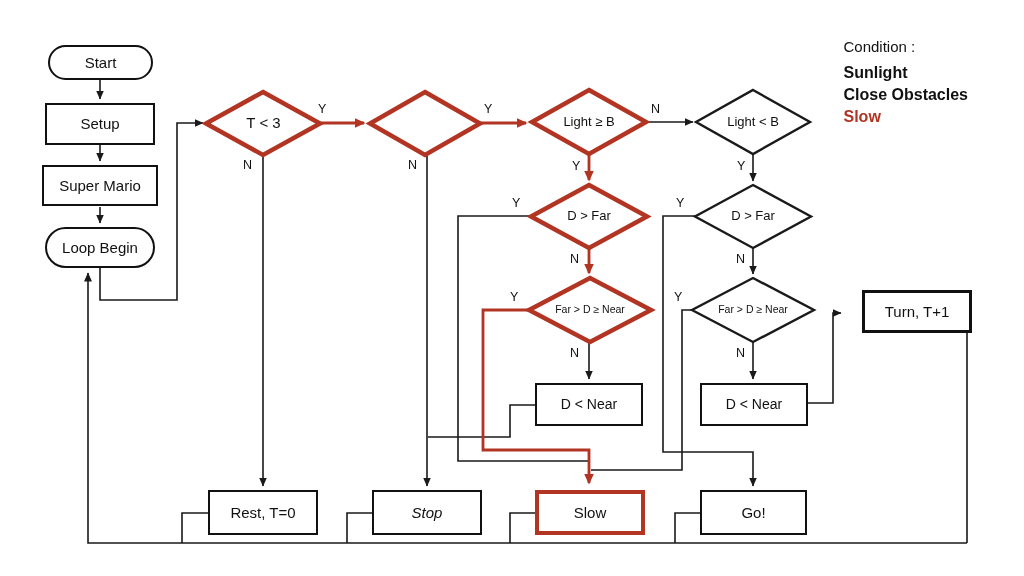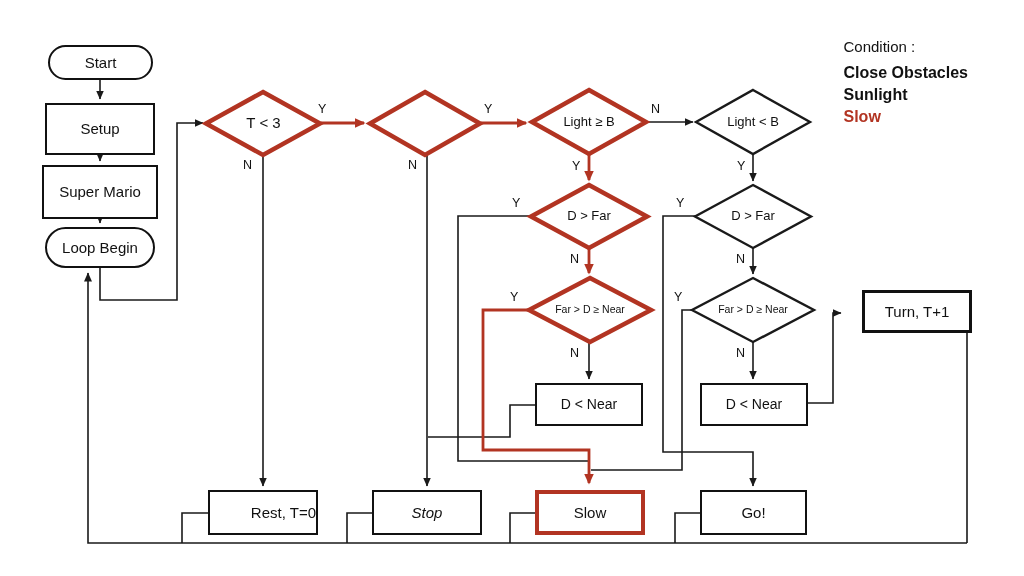--- a/index.html
+++ b/index.html
@@ -91,45 +91,45 @@
       <polygon points="753,185 811,216.5 753,248 695,216.5" stroke="#1a1a1a" stroke-width="2.4"></polygon>
       <polygon points="590,278 651,310 590,342 529,310" stroke="#b23422" stroke-width="4.5"></polygon>
       <polygon points="753,278 814,310 753,342 692,310" stroke="#1a1a1a" stroke-width="2.4"></polygon>
     </g>
   </svg>
 
   <div class="node stadium" style="left:48px;top:45px;width:105px;height:35px;">
       <span>Start</span>
     </div>
 
-  <div class="node" style="left:45px;top:103px;width:110px;height:52px;">
+  <div class="node" style="left:45px;top:103px;width:110px;height:42px;">
       <span>Setup</span>
     </div>
 
-  <div class="node" style="left:42px;top:165px;width:116px;height:54px;text-align:right;">
+  <div class="node" style="left:42px;top:165px;width:116px;height:41px;text-align:right;">
       <span>Super Mario</span>
     </div>
 
   <div class="node stadium" style="left:45px;top:227px;width:110px;height:41px;">
       <span>Loop Begin</span>
     </div>
 
   <div class="node" style="left:535px;top:383px;width:108px;height:43px;font-size:14px;">
       <span>D &lt; Near</span>
     </div>
 
   <div class="node" style="left:700px;top:383px;width:108px;height:43px;font-size:14px;">
       <span>D &lt; Near</span>
     </div>
 
   <div class="node" style="left:862px;top:290px;width:110px;height:43px;border-width:3px;">
       <span>Turn, T+1</span>
     </div>
 
-  <div class="node" style="left:208px;top:490px;width:110px;height:45px;justify-content:flex-end;">
+  <div class="node" style="left:208px;top:490px;width:110px;height:45px;">
       <span>Rest, T=0</span>
     </div>
 
   <div class="node" style="left:372px;top:490px;width:110px;height:45px;font-style:italic;">
       <span>Stop</span>
     </div>
 
   <div class="node red-border" style="left:535px;top:490px;width:110px;height:45px;">
       <span>Slow</span>
     </div>
@@ -157,18 +157,18 @@
   <span class="yn" style="left:570px;top:253px;">N</span>
   <span class="yn" style="left:676px;top:197px;">Y</span>
   <span class="yn" style="left:736px;top:253px;">N</span>
   <span class="yn" style="left:510px;top:291px;">Y</span>
   <span class="yn" style="left:570px;top:347px;">N</span>
   <span class="yn" style="left:674px;top:291px;">Y</span>
   <span class="yn" style="left:736px;top:347px;">N</span>
 
   <div class="legend">
     <div class="legend-title">Condition :</div>
+    <div class="legend-item">Sunlight</div>
     <div class="legend-item">Close Obstacles</div>
-    <div class="legend-item">Sunlight</div>
     <div class="legend-item red">Slow</div>
   </div>
 
 </div>
 
 </body></html>

